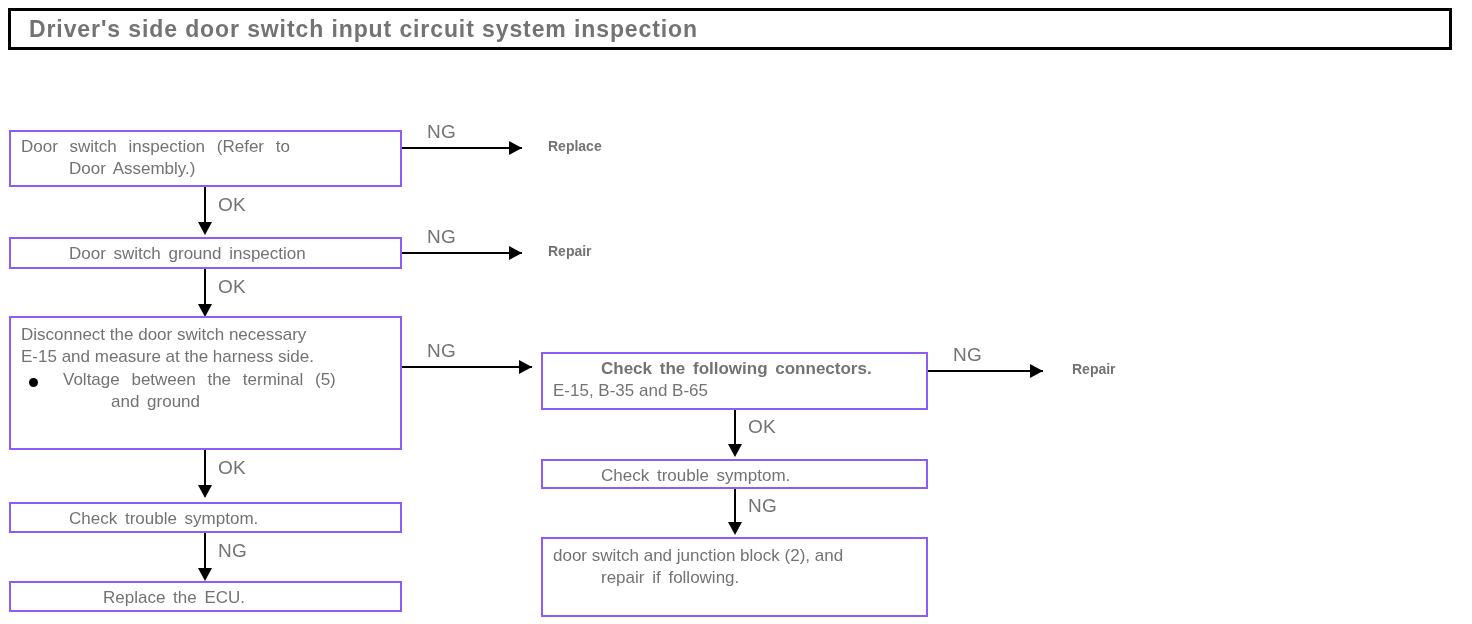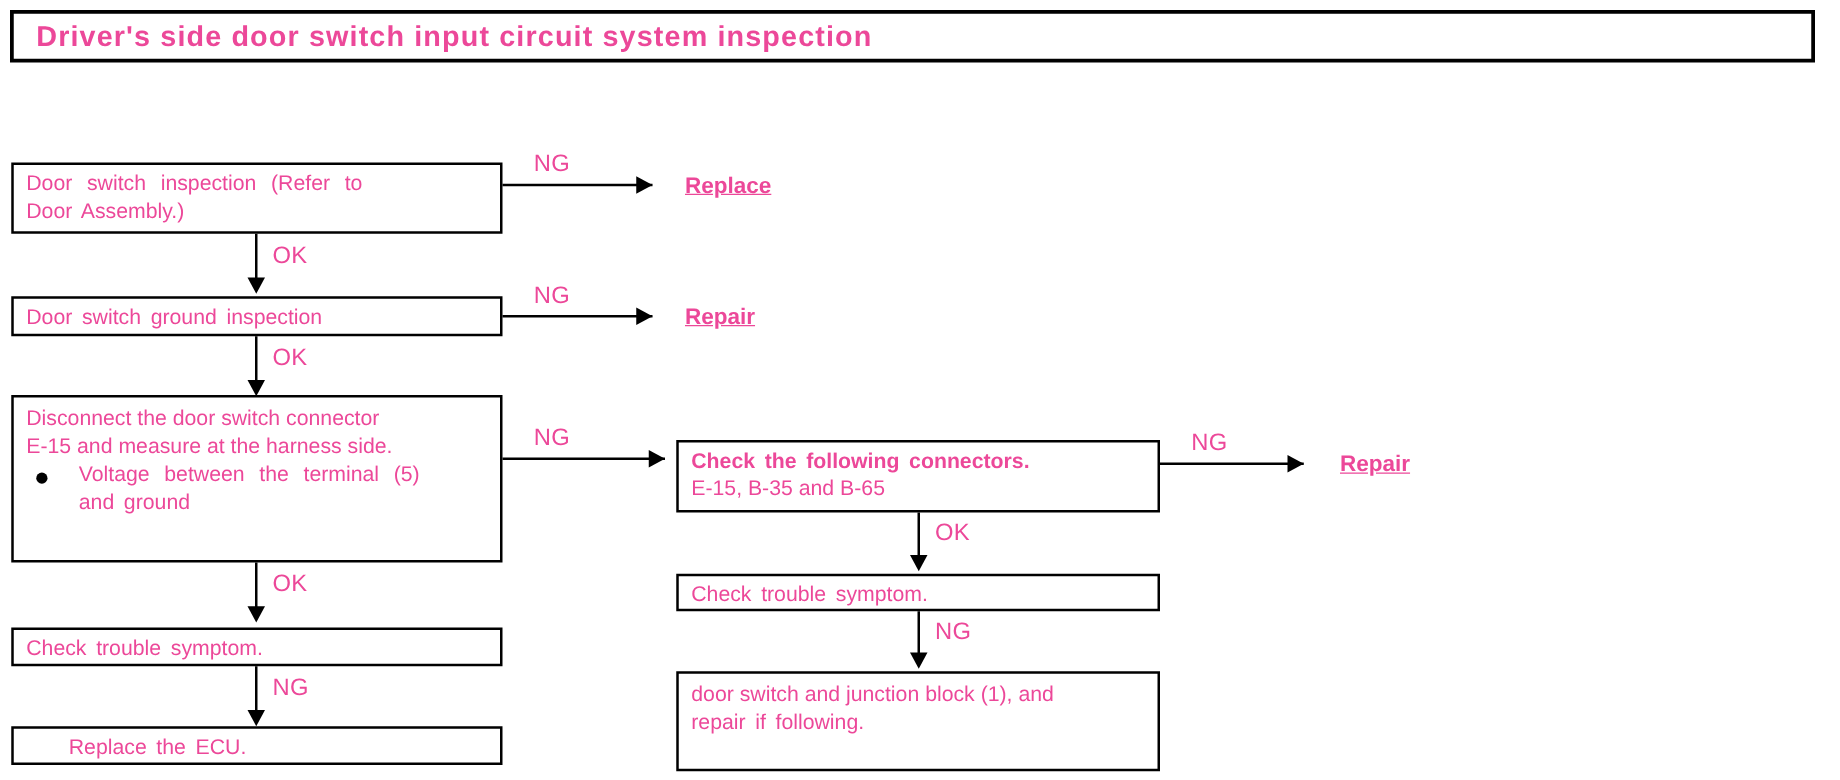--- a/index.html
+++ b/index.html
@@ -7,21 +7,21 @@
     margin: 0;
     padding: 0;
     background: #ffffff;
   }
   #page {
     position: relative;
     width: 1472px;
     height: 624px;
     background: #ffffff;
     font-family: "Liberation Sans", sans-serif;
-    color: #ec4899;
+    color: #737373;
     overflow: hidden;
   }
 
   
   #title-bar {
     position: absolute;
     left: 8px;
     top: 8px;
     width: 1444px;
     height: 42px;
@@ -36,33 +36,33 @@
     transform: translateY(-50%);
     font-size: 23px;
     font-weight: bold;
     letter-spacing: 0.9px;
     white-space: nowrap;
   }
 
   
   .box {
     position: absolute;
-    border: 2px solid #000000;
+    border: 2px solid #8b5cf6;
     box-sizing: border-box;
     background: #fff;
     padding: 4px 8px 4px 10px;
     font-size: 17px;
     line-height: 1.32;
   }
   .box .ln { white-space: nowrap; display: block; }
   .b { font-weight: bold; }
 
   
   .sp1 { word-spacing: 7px; }
-  .sp2 { word-spacing: 3px; }
+  .sp2 { word-spacing: 3px; margin-left: 48px; }
 
   
   .bullet-row {
     display: block;
     position: relative;
     padding-left: 42px;
     white-space: nowrap;
   }
   .bullet-dot {
     position: absolute;
@@ -71,24 +71,23 @@
     width: 9px;
     height: 9px;
     background: #000;
     border-radius: 50%;
   }
   .indent { display: block; padding-left: 42px; white-space: nowrap; }
 
   
   .terminal {
     position: absolute;
-    font-size: 18px;
+    font-size: 14px;
     font-weight: bold;
     white-space: nowrap;
-    text-decoration: underline;
   }
 
   
   .hline {
     position: absolute;
     height: 2px;
     background: #000;
   }
   .vline {
     position: absolute;
@@ -147,21 +146,21 @@
   <div class="hline" style="left:402px; top:252px; width:120px;"></div>
   <div class="arrow-right" style="left:509px; top:246px;"></div>
   <div class="edge-label" style="left:427px; top:226px;">NG</div>
   <div class="terminal" style="left:548px; top:243px;">Repair</div>
 
   <div class="vline" style="left:204px; top:269px; height:38px;"></div>
   <div class="arrow-down" style="left:198px; top:304px;"></div>
   <div class="edge-label" style="left:218px; top:276px;">OK</div>
 
   <div class="box" style="left:9px; top:316px; width:393px; height:134px; padding-top:6px;">
-    <span class="ln">Disconnect the door switch connector</span>
+    <span class="ln">Disconnect the door switch necessary</span>
     <span class="ln">E-15 and measure at the harness side.</span>
     <span class="bullet-row">
       <span class="bullet-dot"></span>
       <span class="sp1">Voltage  between  the  terminal  (5)</span>
     </span>
     <span class="indent sp2">and  ground</span>
   </div>
 
   <div class="hline" style="left:402px; top:366px; width:130px;"></div>
   <div class="arrow-right" style="left:519px; top:360px;"></div>
@@ -199,17 +198,17 @@
 
   <div class="box" style="left:541px; top:459px; width:387px; height:30px;">
     <span class="ln sp2">Check trouble symptom.</span>
   </div>
 
   <div class="vline" style="left:734px; top:489px; height:36px;"></div>
   <div class="arrow-down" style="left:728px; top:522px;"></div>
   <div class="edge-label" style="left:748px; top:495px;">NG</div>
 
   <div class="box" style="left:541px; top:537px; width:387px; height:80px; padding-top:6px;">
-    <span class="ln">door switch and junction block (1), and</span>
+    <span class="ln">door switch and junction block (2), and</span>
     <span class="ln sp2">repair  if  following.</span>
   </div>
 
 </div>
 
 </body></html>

